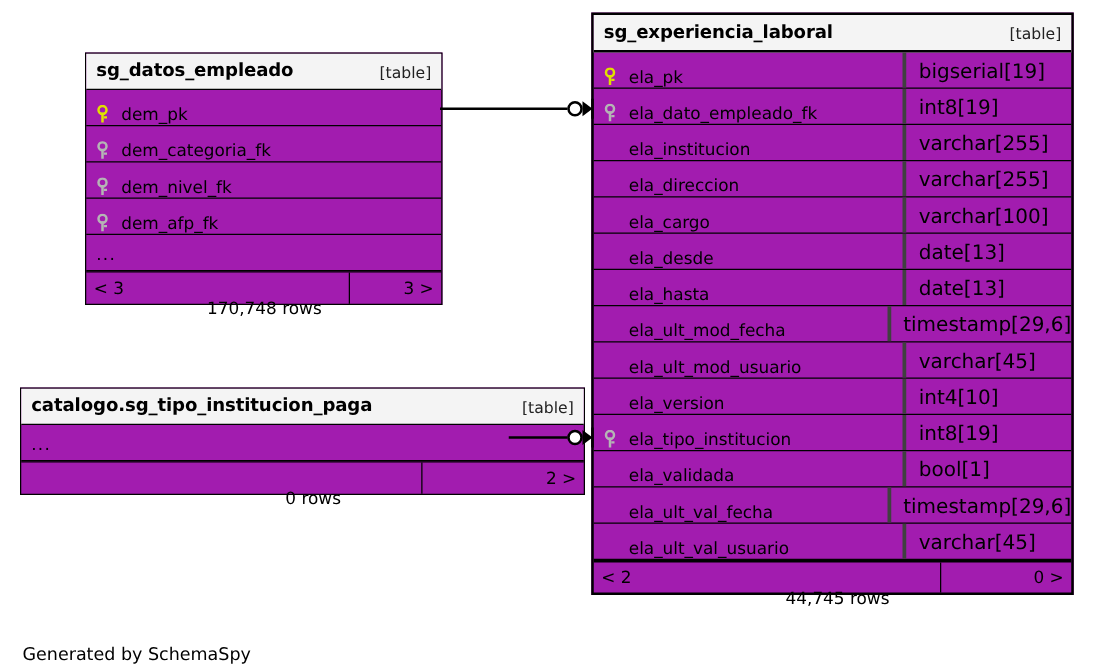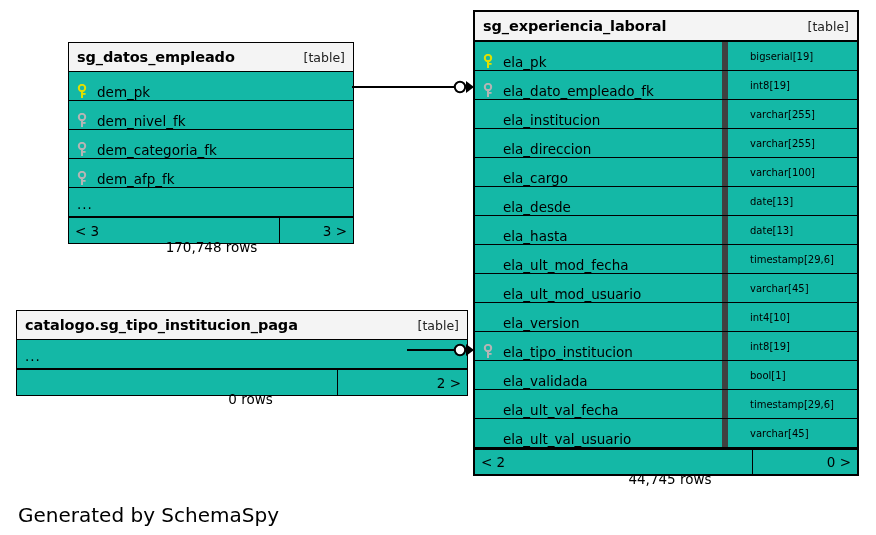--- a/index.html
+++ b/index.html
@@ -17,21 +17,21 @@
   }
 
   .canvas {
     position: absolute;
     inset: 0;
   }
 
   
   .entity {
     position: absolute;
-    background: #14b8a6;
+    background: #a21caf;
     border: 1px solid #000000;
     box-sizing: border-box;
   }
   .entity.thick {
     border-width: 2px;
   }
 
   .ent-header {
     display: flex;
     align-items: center;
@@ -74,24 +74,24 @@
     padding-left: 8px;
     font-size: 13.5px;
     white-space: nowrap;
     box-sizing: border-box;
     overflow: hidden;
   }
   .cell-type {
     flex: 0 0 auto;
     display: flex;
     align-items: center;
-    padding-left: 22px;
-    font-size: 10px;
+    padding-left: 10px;
+    font-size: 16px;
     white-space: nowrap;
-    border-left: 6px solid #404040;
+    border-left: 3px solid #404040;
     box-sizing: border-box;
   }
 
   
   .keyicon {
     flex: 0 0 auto;
     width: 14px;
     height: 16px;
     margin-right: 6px;
     display: inline-block;
@@ -163,22 +163,22 @@
   
   .connector {
     position: absolute;
     pointer-events: none;
   }
 
   
   #gen-caption {
     position: absolute;
     left: 18px;
-    top: 503px;
-    font-size: 20px;
+    top: 516px;
+    font-size: 14px;
     color: #000000;
     white-space: nowrap;
   }
 </style>
 </head>
 <body>
 
 <div class="canvas">
 
   <div class="entity" id="ent-datos-empleado">
@@ -202,34 +202,34 @@
 
     <div class="row">
       <div class="cell-name">
         <span class="keyicon">
           <svg viewBox="0 0 14 16" width="14" height="16">
             <circle cx="5" cy="4" r="3.2" fill="none" stroke="#b5b5b5" stroke-width="2"></circle>
             <rect x="4" y="6" width="2" height="8" fill="#b5b5b5"></rect>
             <rect x="6" y="9" width="2.6" height="1.8" fill="#b5b5b5"></rect>
           </svg>
         </span>
-        <span>dem_nivel_fk</span>
+        <span>dem_categoria_fk</span>
       </div>
     </div>
 
     <div class="row">
       <div class="cell-name">
         <span class="keyicon">
           <svg viewBox="0 0 14 16" width="14" height="16">
             <circle cx="5" cy="4" r="3.2" fill="none" stroke="#b5b5b5" stroke-width="2"></circle>
             <rect x="4" y="6" width="2" height="8" fill="#b5b5b5"></rect>
             <rect x="6" y="9" width="2.6" height="1.8" fill="#b5b5b5"></rect>
           </svg>
         </span>
-        <span>dem_categoria_fk</span>
+        <span>dem_nivel_fk</span>
       </div>
     </div>
 
     <div class="row">
       <div class="cell-name">
         <span class="keyicon">
           <svg viewBox="0 0 14 16" width="14" height="16">
             <circle cx="5" cy="4" r="3.2" fill="none" stroke="#b5b5b5" stroke-width="2"></circle>
             <rect x="4" y="6" width="2" height="8" fill="#b5b5b5"></rect>
             <rect x="6" y="9" width="2.6" height="1.8" fill="#b5b5b5"></rect>

